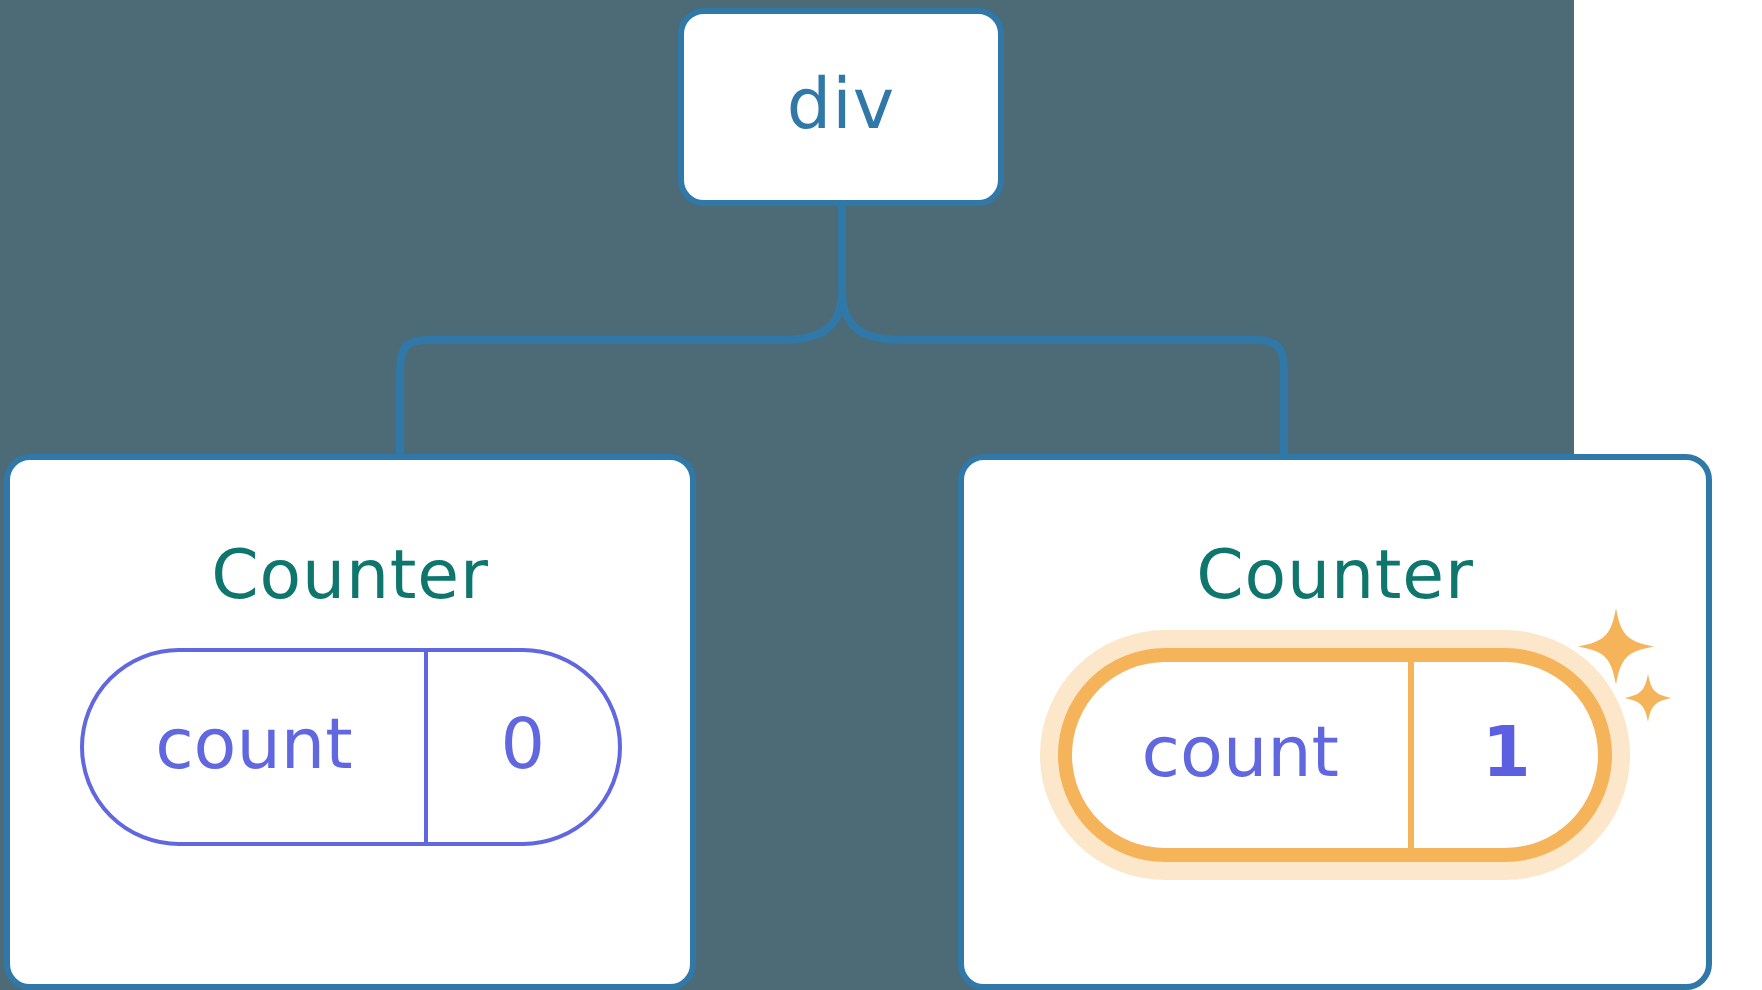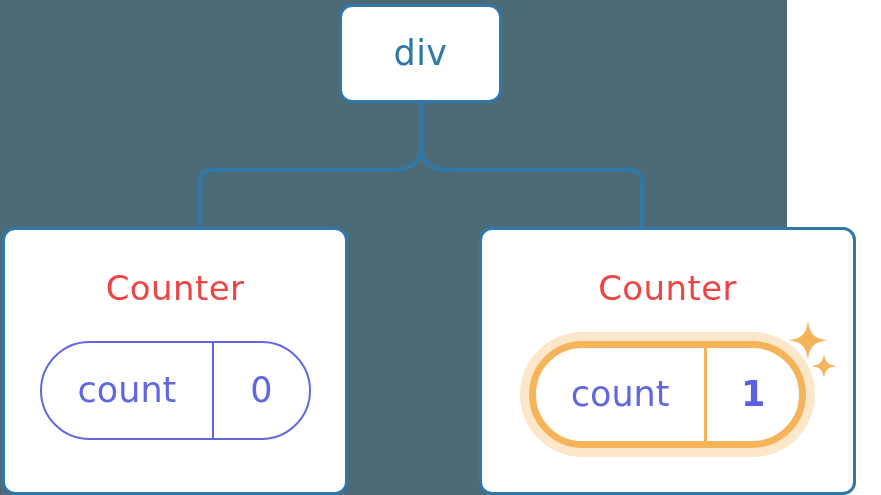--- a/index.html
+++ b/index.html
@@ -62,31 +62,31 @@
     padding-top: 41px;
     box-sizing: border-box;
   }
   #node-counter-left  { left: 2px;   width: 346px; }
   #node-counter-right { left: 479px; width: 377px; }
 
   .node-component .node-title {
     display: block;
     text-align: center;
     font-size: 34px;
-    color: #ef4444;
+    color: #0f766e;
     letter-spacing: 0.4px;
     line-height: 1;
   }
 
   
   .pill-wrap {
     position: relative;
     display: flex;
     justify-content: center;
-    margin-top: 36px;
+    margin-top: 19px;
   }
 
   .pill {
     position: relative;
     display: flex;
     align-items: stretch;
     box-sizing: border-box;
     border-radius: 999px;
     background: #ffffff;
   }

